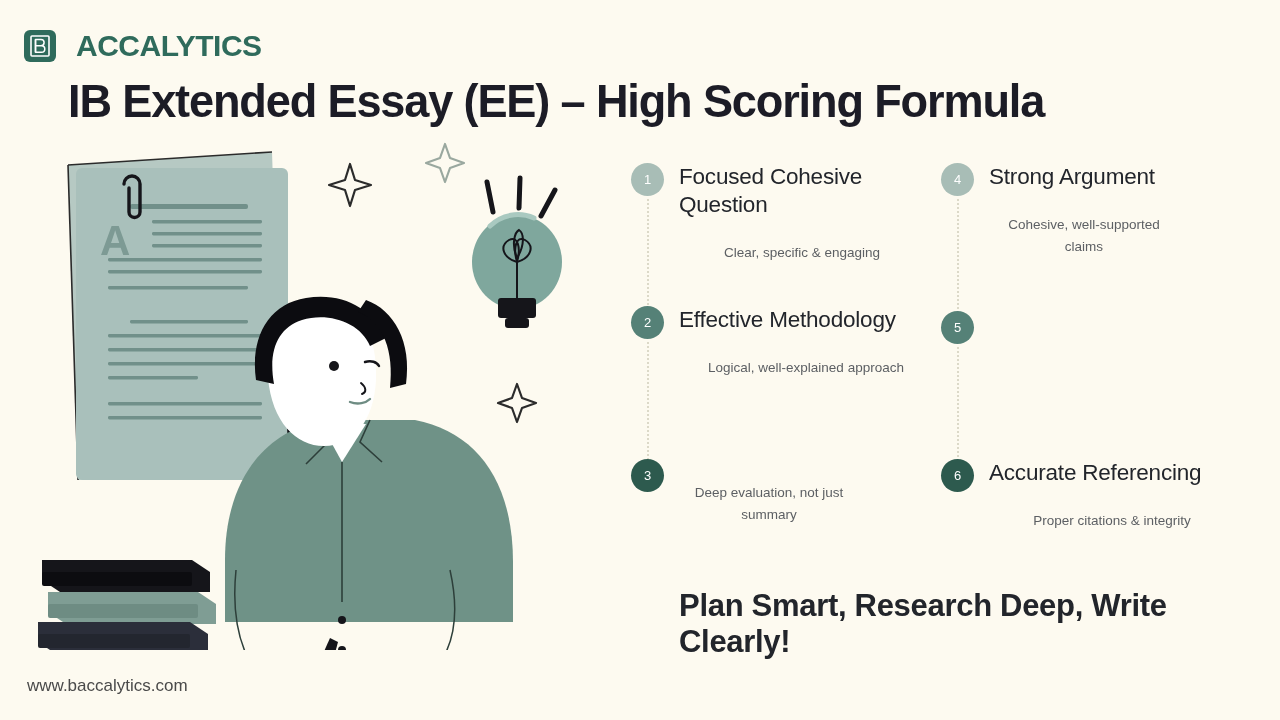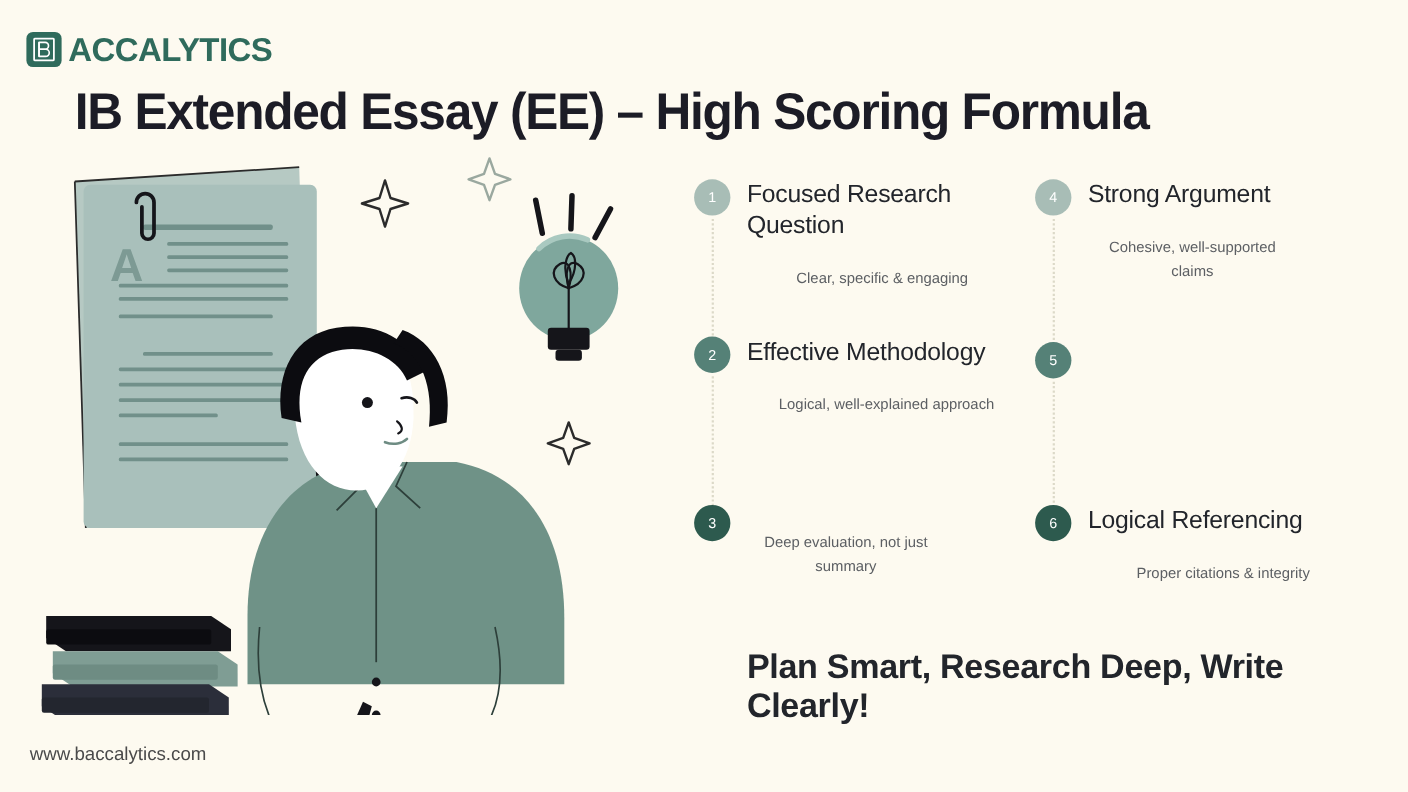--- a/index.html
+++ b/index.html
@@ -5,21 +5,21 @@
   * { margin:0; padding:0; box-sizing:border-box; }
   body {
     width:1280px; height:720px; overflow:hidden;
     background:#fdfaf0;
     font-family:"Liberation Sans", sans-serif;
     position:relative;
   }
   .canvas { position:relative; width:1280px; height:720px; }
 
   
-  .logo { position:absolute; left:24px; top:29px; display:flex; align-items:flex-start; gap:6px; }
+  .logo { position:absolute; left:24px; top:29px; display:flex; align-items:center; gap:20px; }
   .logo-mark { width:32px; height:32px; border-radius:6px; background:#2f6b5c;
                display:flex; align-items:center; justify-content:center; }
   .logo-text { font-size:30px; font-weight:bold; letter-spacing:-0.5px; color:#2f6b5c;
                font-family:"Liberation Sans", sans-serif; }
 
   
   .title {
     position:absolute; left:68px; top:73px;
     font-size:47px; font-weight:bold; color:#1c1c26;
     letter-spacing:-1.2px;
@@ -232,21 +232,21 @@
     </svg>
   </div>
 
   <div class="steps">
 
     <div class="col col-left">
 
       <div class="step" style="position:absolute; top:0; left:0; width:300px;">
         <div class="connector" style="height:118px;"></div>
         <div class="badge" style="background:#a8bdb6;">1</div>
-        <div class="step-title">Focused Research Question</div>
+        <div class="step-title">Focused Cohesive Question</div>
         <div class="step-sub">Clear, specific &amp; engaging</div>
       </div>
 
       <div class="step" style="position:absolute; top:143px; left:0; width:300px;">
         <div class="connector" style="height:118px;"></div>
         <div class="badge" style="background:#558177;">2</div>
         <div class="step-title">Effective Methodology</div>
         <div class="step-sub indent">Logical, well-explained approach</div>
       </div>
 
@@ -266,21 +266,21 @@
         <div class="step-sub" style="width:190px;">Cohesive, well-supported claims</div>
       </div>
 
       <div class="step" style="position:absolute; top:148px; left:0; width:300px;">
         <div class="connector" style="height:118px;"></div>
         <div class="badge" style="background:#558177;">5</div>
       </div>
 
       <div class="step" style="position:absolute; top:296px; left:0; width:300px;">
         <div class="badge" style="background:#2d5a4e;">6</div>
-        <div class="step-title">Logical Referencing</div>
+        <div class="step-title">Accurate Referencing</div>
         <div class="step-sub">Proper citations &amp; integrity</div>
       </div>
 
     </div>
   </div>
 
   <div class="tagline">Plan Smart, Research Deep, Write Clearly!</div>
 
   <div class="footer">www.baccalytics.com</div>
 

